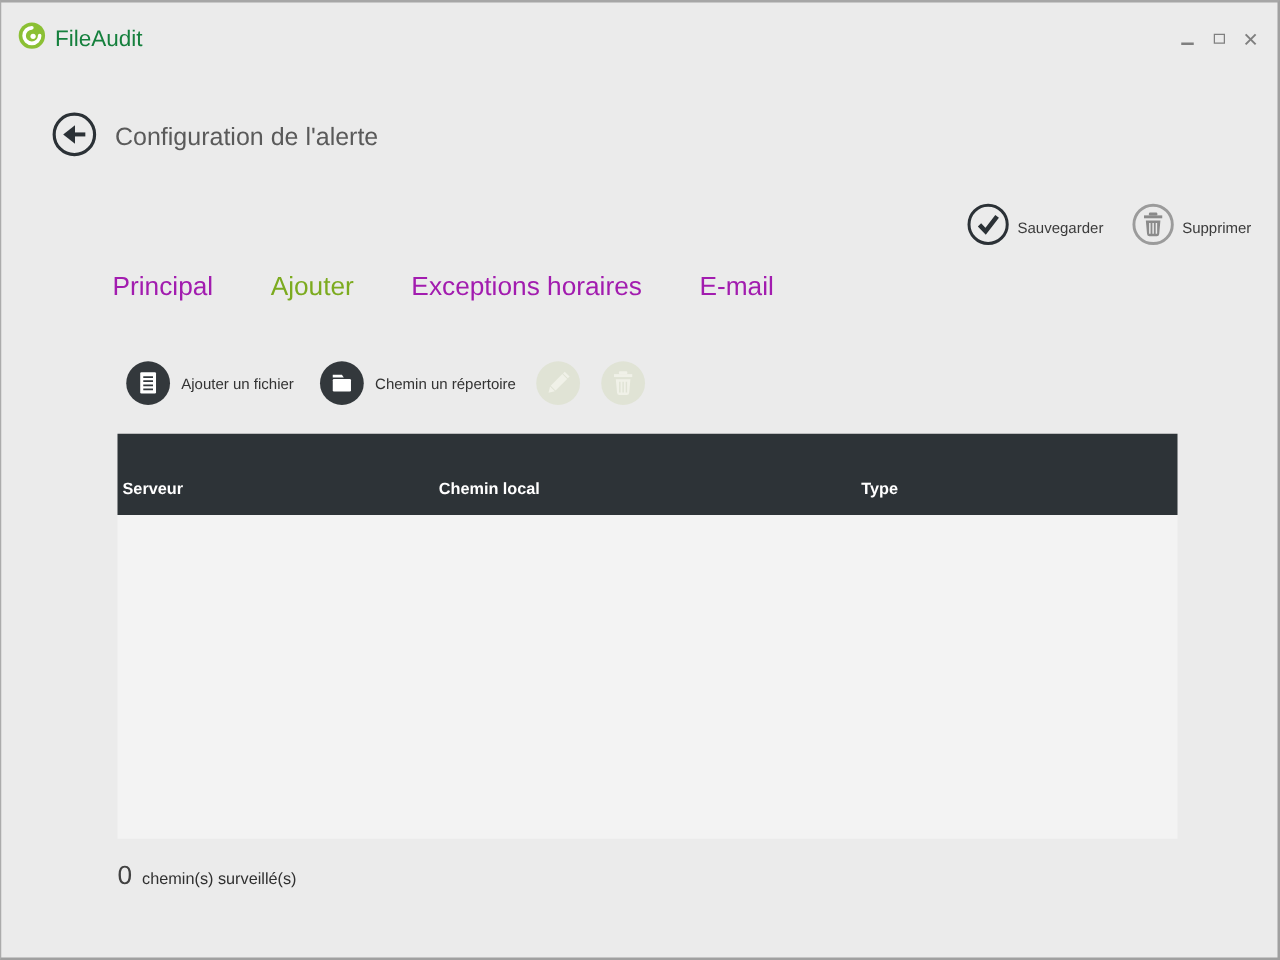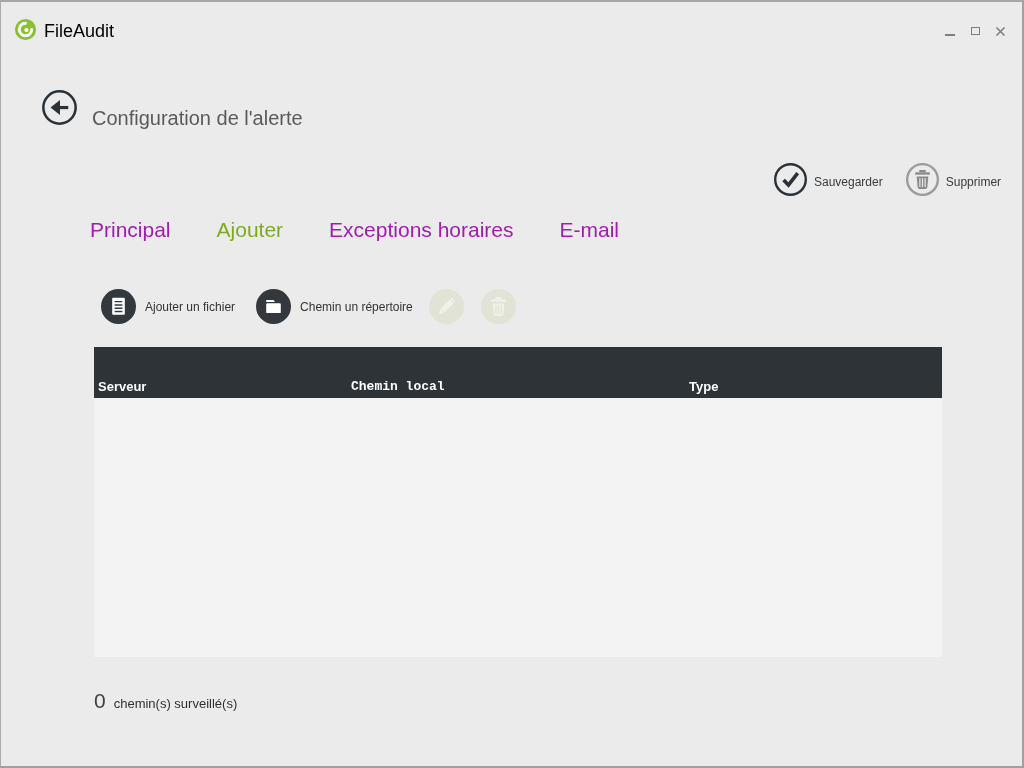--- a/index.html
+++ b/index.html
@@ -6,49 +6,49 @@
   .window{
     position:relative;width:1024px;height:768px;box-sizing:border-box;
     background:#ebebeb;overflow:hidden;
     border-top:2px solid #a6a6a6;border-left:1px solid #ababab;
     border-right:2px solid #a0a0a0;border-bottom:2px solid #a0a0a0;
     font-family:"Liberation Sans",sans-serif;
     -webkit-font-smoothing:antialiased;
   }
   
   .titlebar{position:absolute;left:13px;top:0;height:58px;display:flex;align-items:center;}
-  .app-name{margin-left:7px;font-size:18px;color:#000000;}
+  .app-name{margin-left:7px;font-size:18px;color:#15803d;}
   .win-controls{position:absolute;top:23px;right:16px;display:flex;align-items:center;gap:13px;}
   .win-btn{width:12px;height:12px;display:flex;align-items:center;justify-content:center;cursor:default;}
   .min-glyph{width:10px;height:2px;background:#7f7f7f;margin-top:7px;}
   .max-glyph{width:9px;height:8px;border:1.5px solid #7f7f7f;box-sizing:border-box;}
   
-  .back-row{position:absolute;left:40px;top:87px;display:flex;align-items:flex-end;}
+  .back-row{position:absolute;left:40px;top:87px;display:flex;align-items:center;}
   .page-title{margin-left:14px;font-size:20px;color:#5a5a5a;}
   
   .actions{position:absolute;top:160px;left:772px;display:flex;align-items:center;gap:22px;}
   .action-group{display:flex;align-items:center;cursor:pointer;}
   .action-label{font-size:12px;color:#3b3b3b;margin-left:6px;}
   
   .tabs{position:absolute;left:89px;top:216px;display:flex;gap:46px;font-size:21px;}
   .tab{color:#a21caf;cursor:pointer;}
   .tab.active{color:#7cab1f;}
   
   .toolbar{position:absolute;left:100px;top:287px;display:flex;align-items:center;}
   .circle-btn{width:35px;height:35px;border-radius:50%;background:#33383c;
     display:flex;align-items:center;justify-content:center;flex:0 0 auto;cursor:pointer;}
   .circle-btn.disabled{background:#e0e3d5;cursor:default;}
   .tool-label{font-size:12px;color:#333;margin-left:9px;cursor:pointer;}
   .ml21{margin-right:21px;} .ml16{margin-right:16px;} .mr17{margin-right:17px;}
   
   .table{position:absolute;left:93px;top:345px;width:848px;}
-  .thead{height:51px;background:#2d3337;display:flex;align-items:flex-end;
-    padding-bottom:4px;box-sizing:border-box;color:#fff;font-weight:bold;font-size:13px;}
+  .thead{height:65px;background:#2d3337;display:flex;align-items:flex-end;
+    padding-bottom:14px;box-sizing:border-box;color:#fff;font-weight:bold;font-size:13px;}
   .col1{width:257px;padding-left:4px;box-sizing:border-box;}
-  .col2{width:338px;font-family:Liberation Mono, monospace;} .col3{flex:1;}
+  .col2{width:338px;} .col3{flex:1;}
   .tbody{height:259px;background:#f3f3f3;}
   
   .footer{position:absolute;left:93px;top:687px;display:flex;align-items:baseline;}
   .count{font-size:21px;font-weight:300;color:#414141;}
   .footer-label{font-size:13px;color:#303030;margin-left:8px;}
 </style>
 </head>
 <body>
 
 <div class="window">

